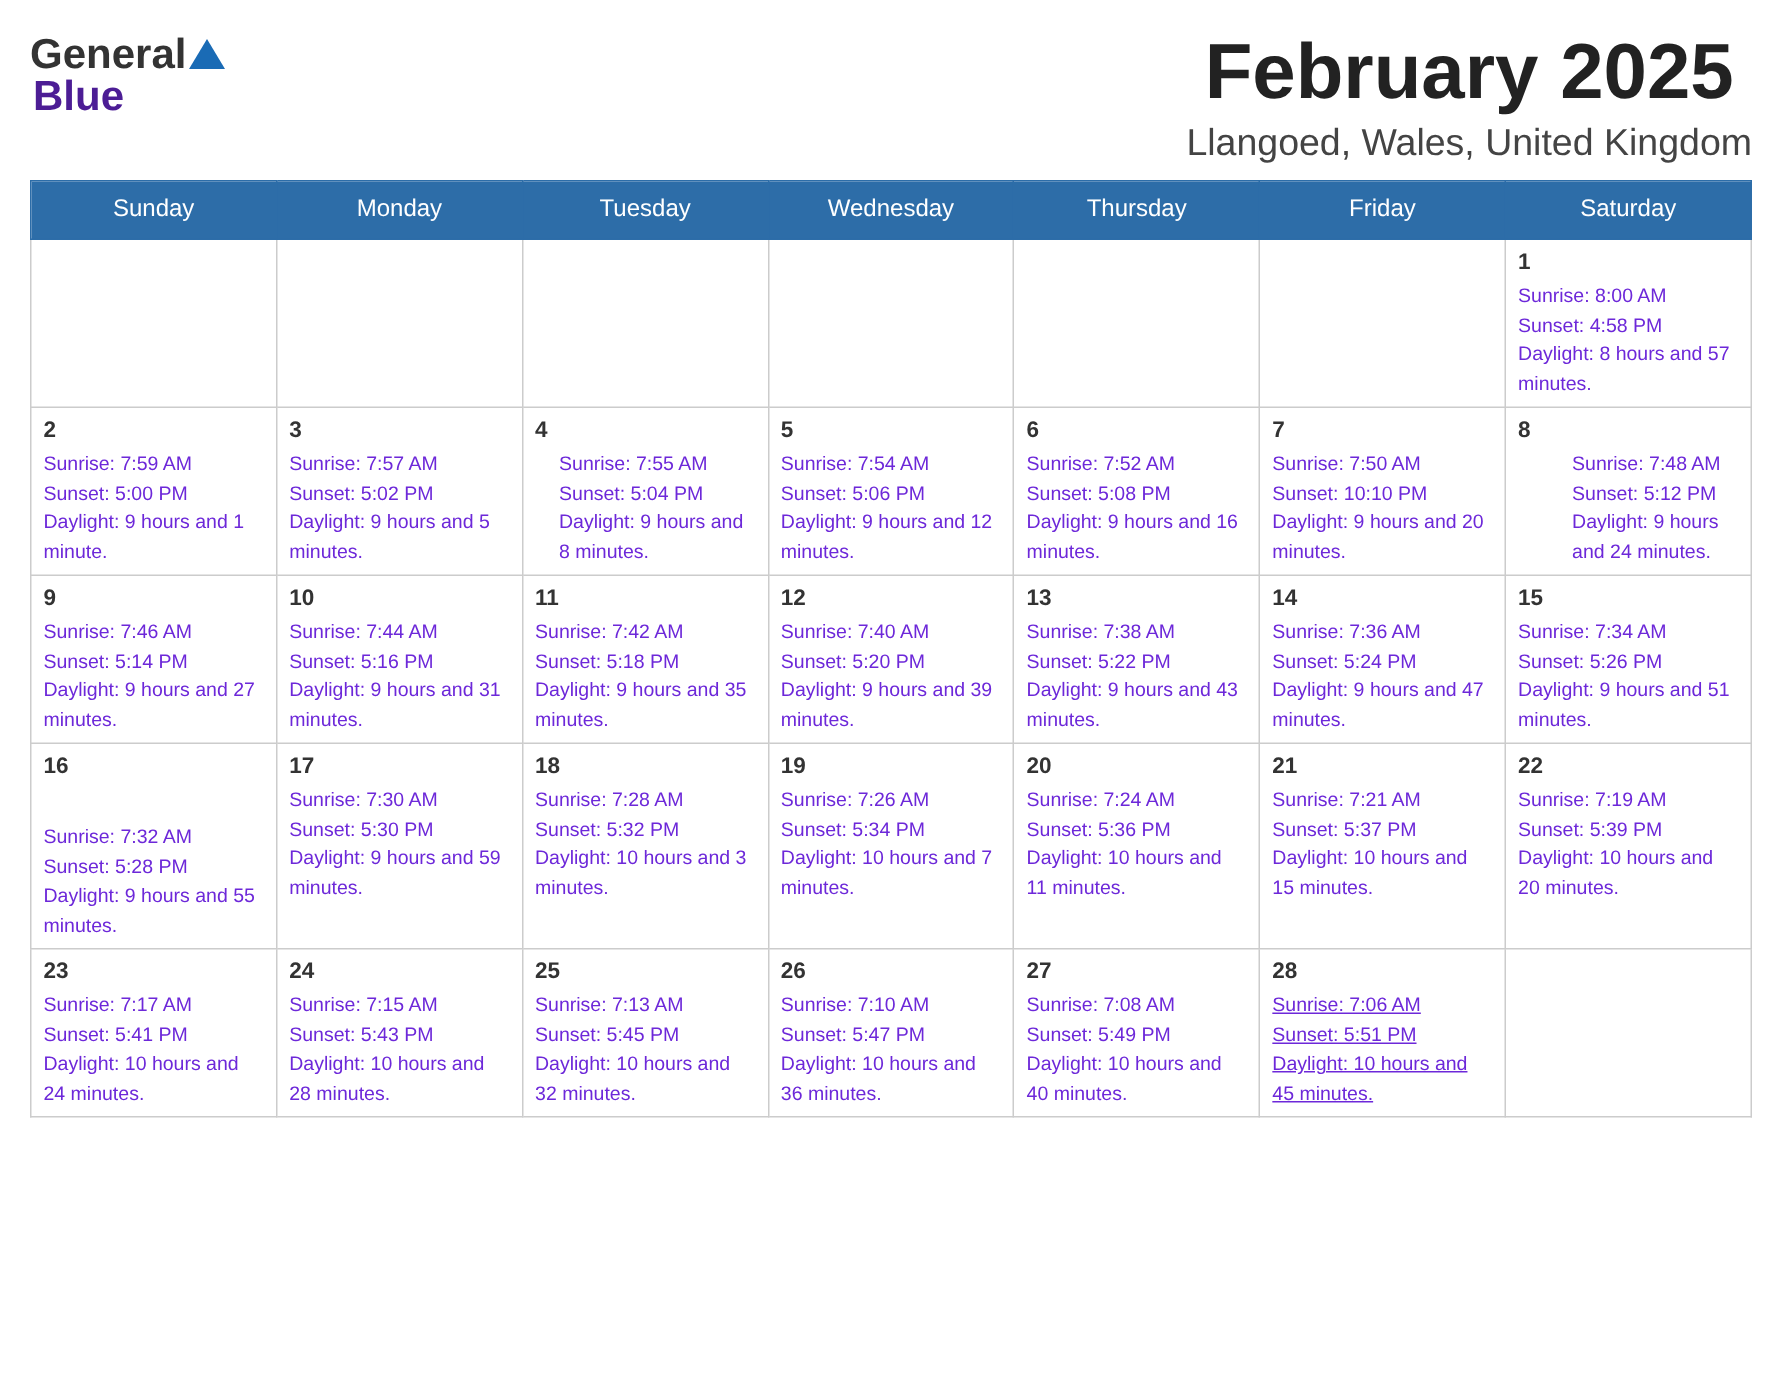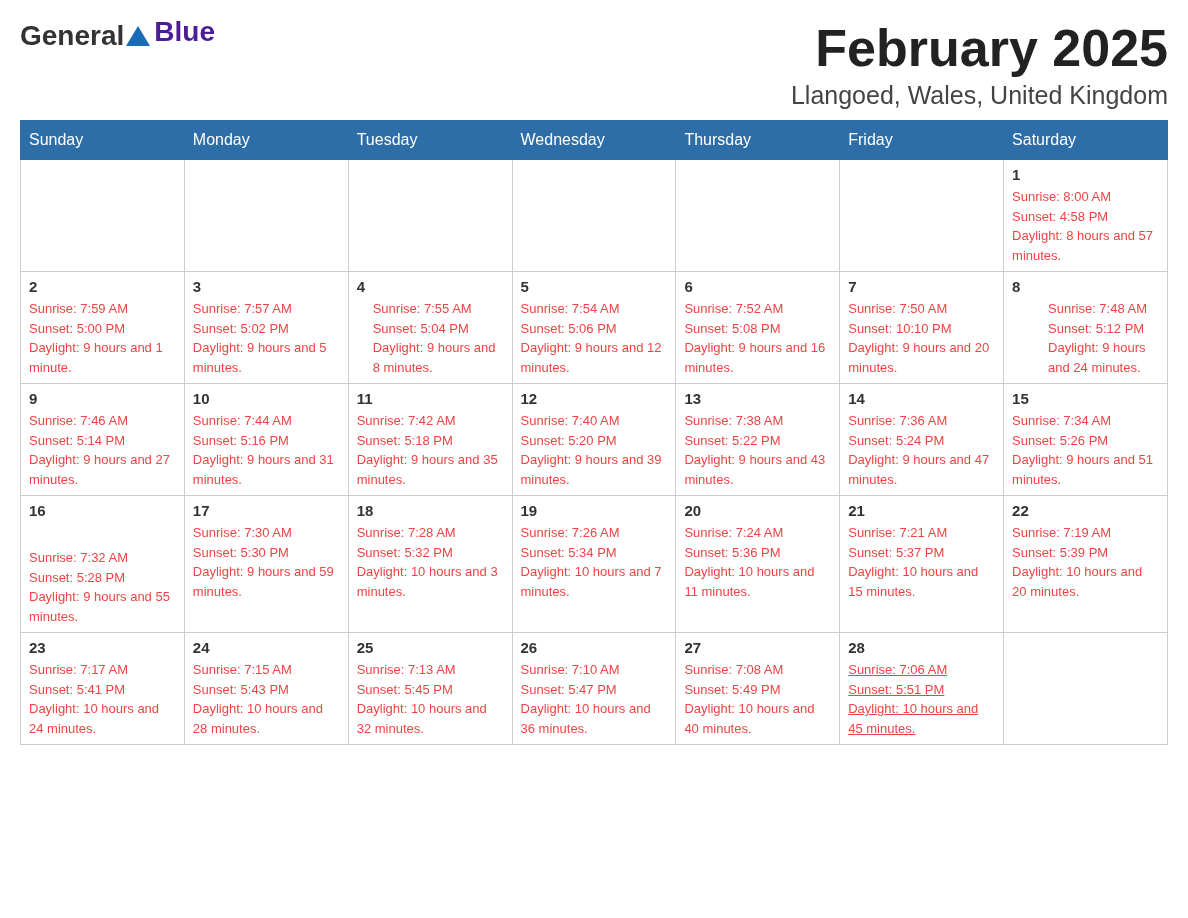--- a/index.html
+++ b/index.html
@@ -11,21 +11,21 @@
       min-height: 918px;
     }
     .header {
       display: flex;
       justify-content: space-between;
       align-items: flex-start;
       margin-bottom: 10px;
     }
     .logo {
       display: flex;
-      flex-direction: row;
+      flex-direction: column;
       align-items: flex-start;
     }
     .logo-text {
       display: flex;
       align-items: center;
       font-size: 28px;
       font-weight: bold;
       color: #333;
     }
     .logo-general { color: #333; }
@@ -33,21 +33,21 @@
       width: 0;
       height: 0;
       border-left: 12px solid transparent;
       border-right: 12px solid transparent;
       border-bottom: 20px solid #1a6bb5;
       margin: 0 2px;
       display: inline-block;
     }
     .logo-blue { color: #4c1d95; font-size: 28px; font-weight: bold; margin-top: -4px; margin-left: 2px; }
     .logo-line2 { display: flex; align-items: center; }
-    .title-section { text-align: right; }
+    .title-section { text-align: center; }
     .month-title {
       font-size: 52px;
       font-weight: bold;
       color: #222;
       line-height: 1.1;
     }
     .location {
       font-size: 25px;
       color: #444;
       margin-top: 4px;
@@ -56,21 +56,21 @@
       width: 100%;
       border-collapse: collapse;
       margin-top: 10px;
     }
     .calendar th {
       background-color: #2d6da8;
       color: #fff;
       padding: 10px 8px;
       font-size: 16px;
       font-weight: normal;
-      text-align: left;
+      text-align: center;
       border: 1px solid #2d6da8;
       margin-top: 16px;
     }
     .calendar td {
       vertical-align: top;
       border: 1px solid #ccc;
       padding: 6px 8px;
       width: 14.28%;
       min-height: 100px;
       font-size: 13px;
@@ -79,21 +79,21 @@
     .calendar tr:first-child td { background: #f9f9f9; }
     .day-number {
       font-size: 15px;
       font-weight: bold;
       color: #333;
       display: block;
       margin-bottom: 4px;
     }
     .day-info {
       font-size: 13px;
-      color: #ef4444;
+      color: #6d28d9;
       line-height: 1.5;
     }
     .empty-cell { background: #fff; }
     .calendar tbody tr td { background: #fff; }
     .calendar tbody tr:nth-child(odd) td { background: #fff; }
   </style>
 </head>
 <body>
 
 <div class="header">

